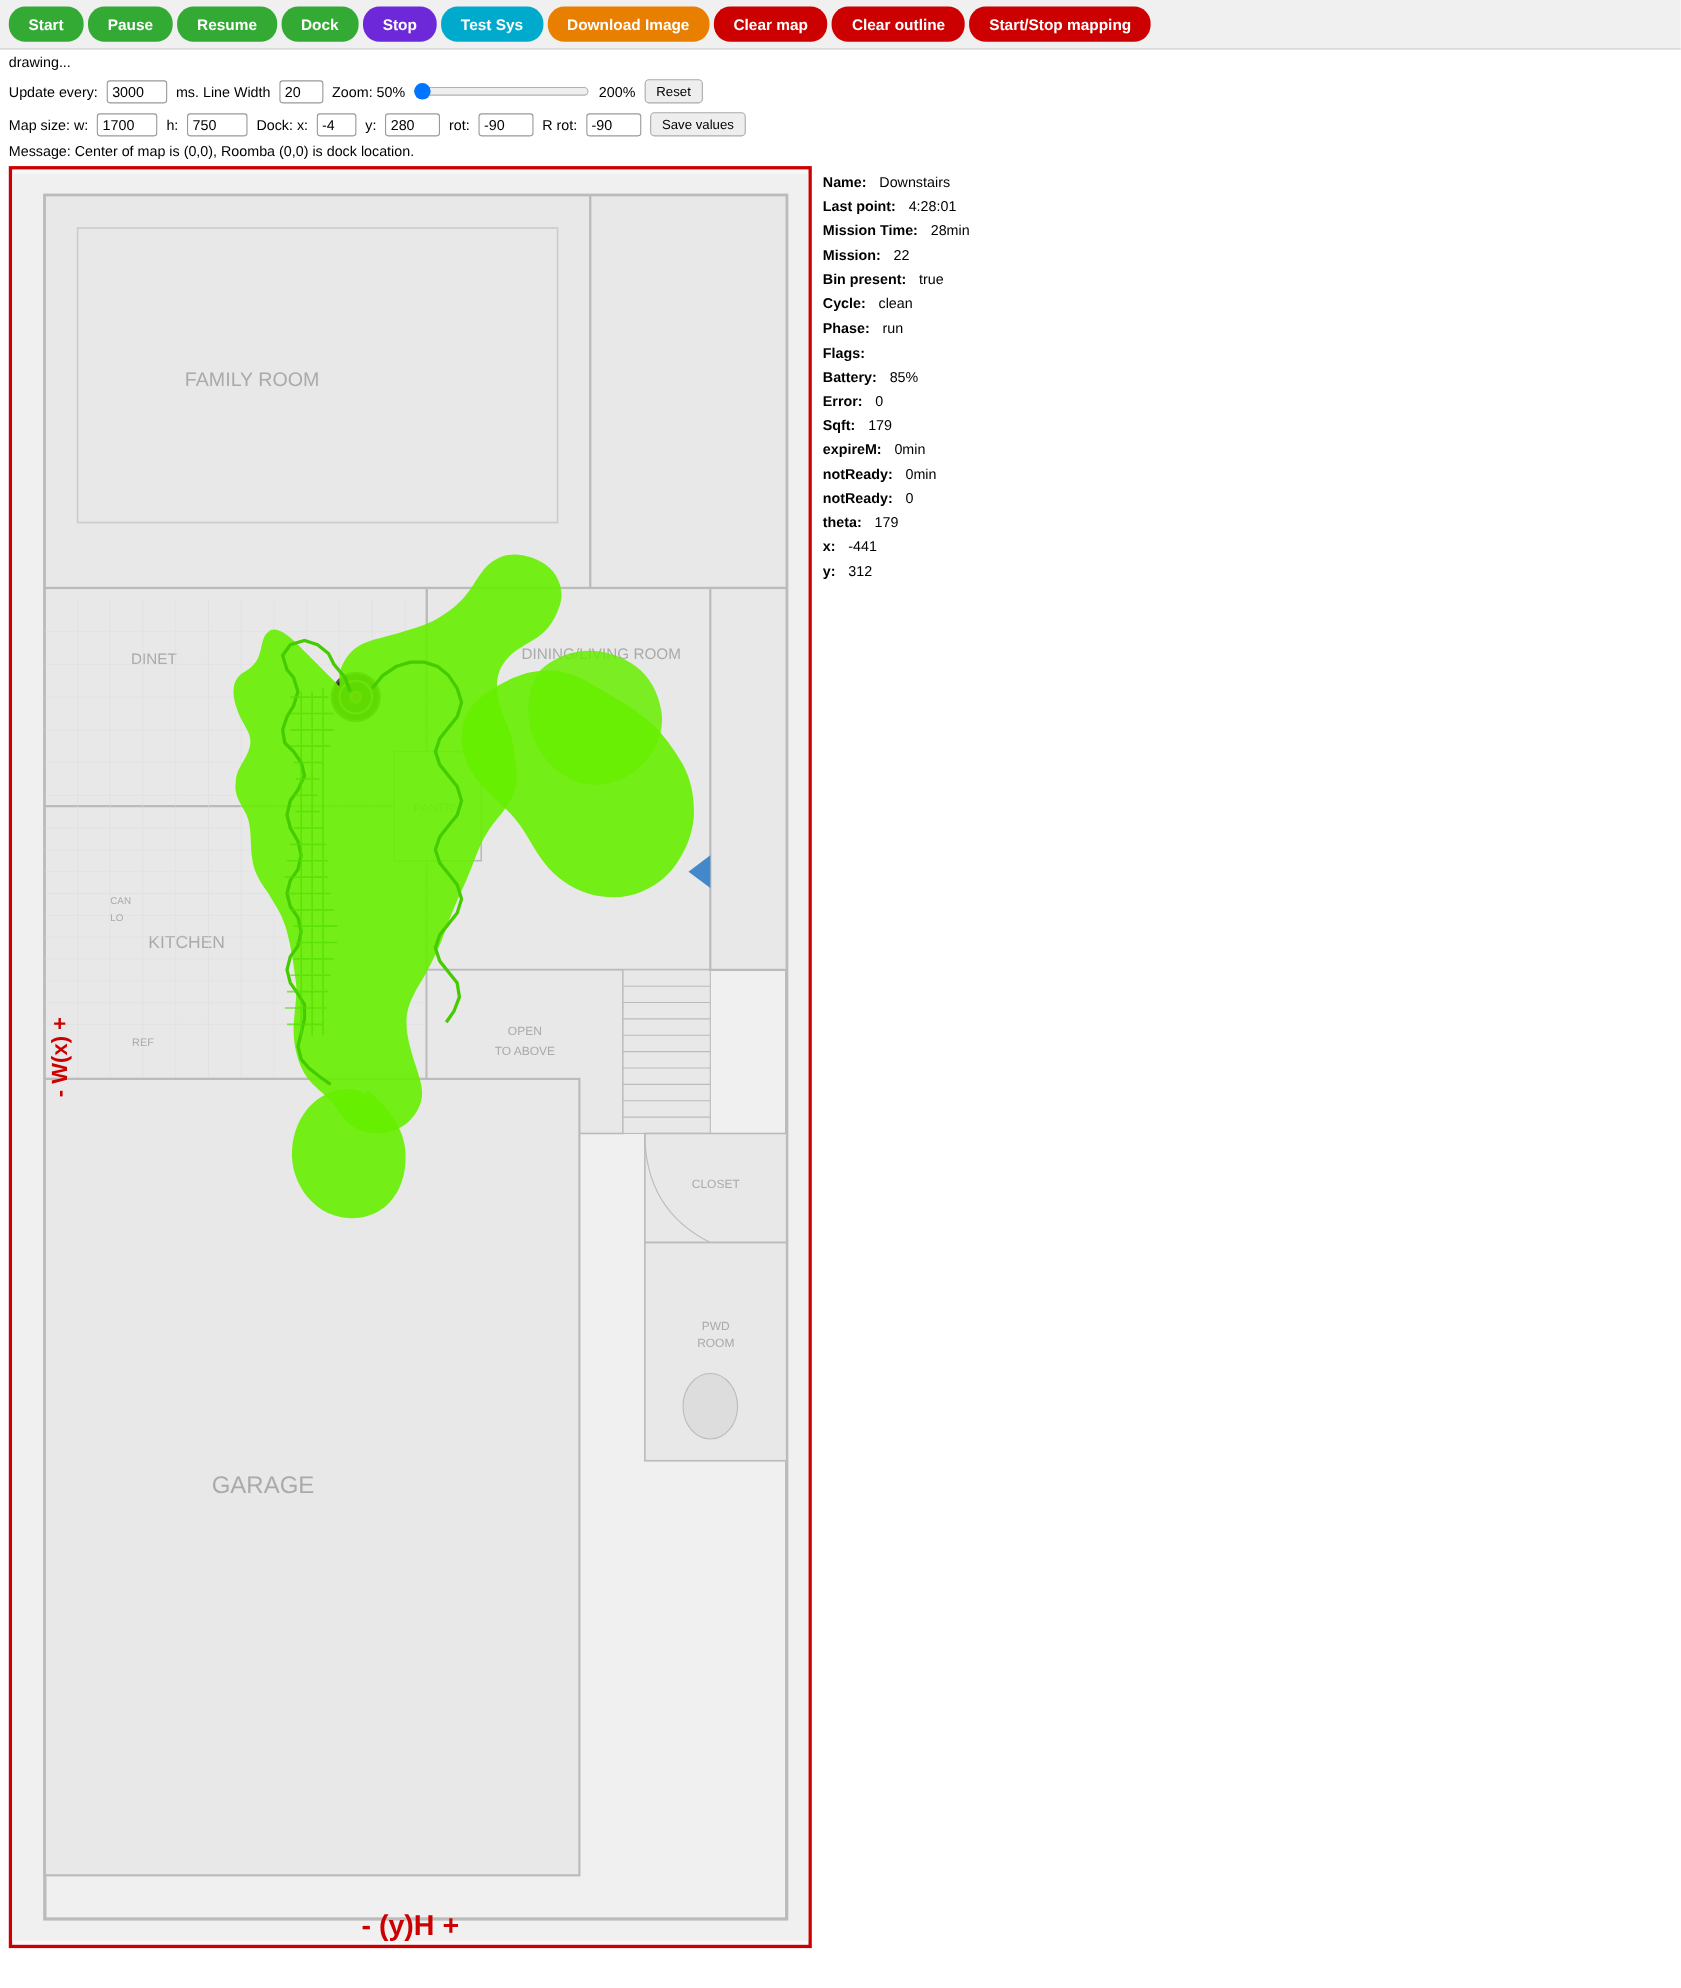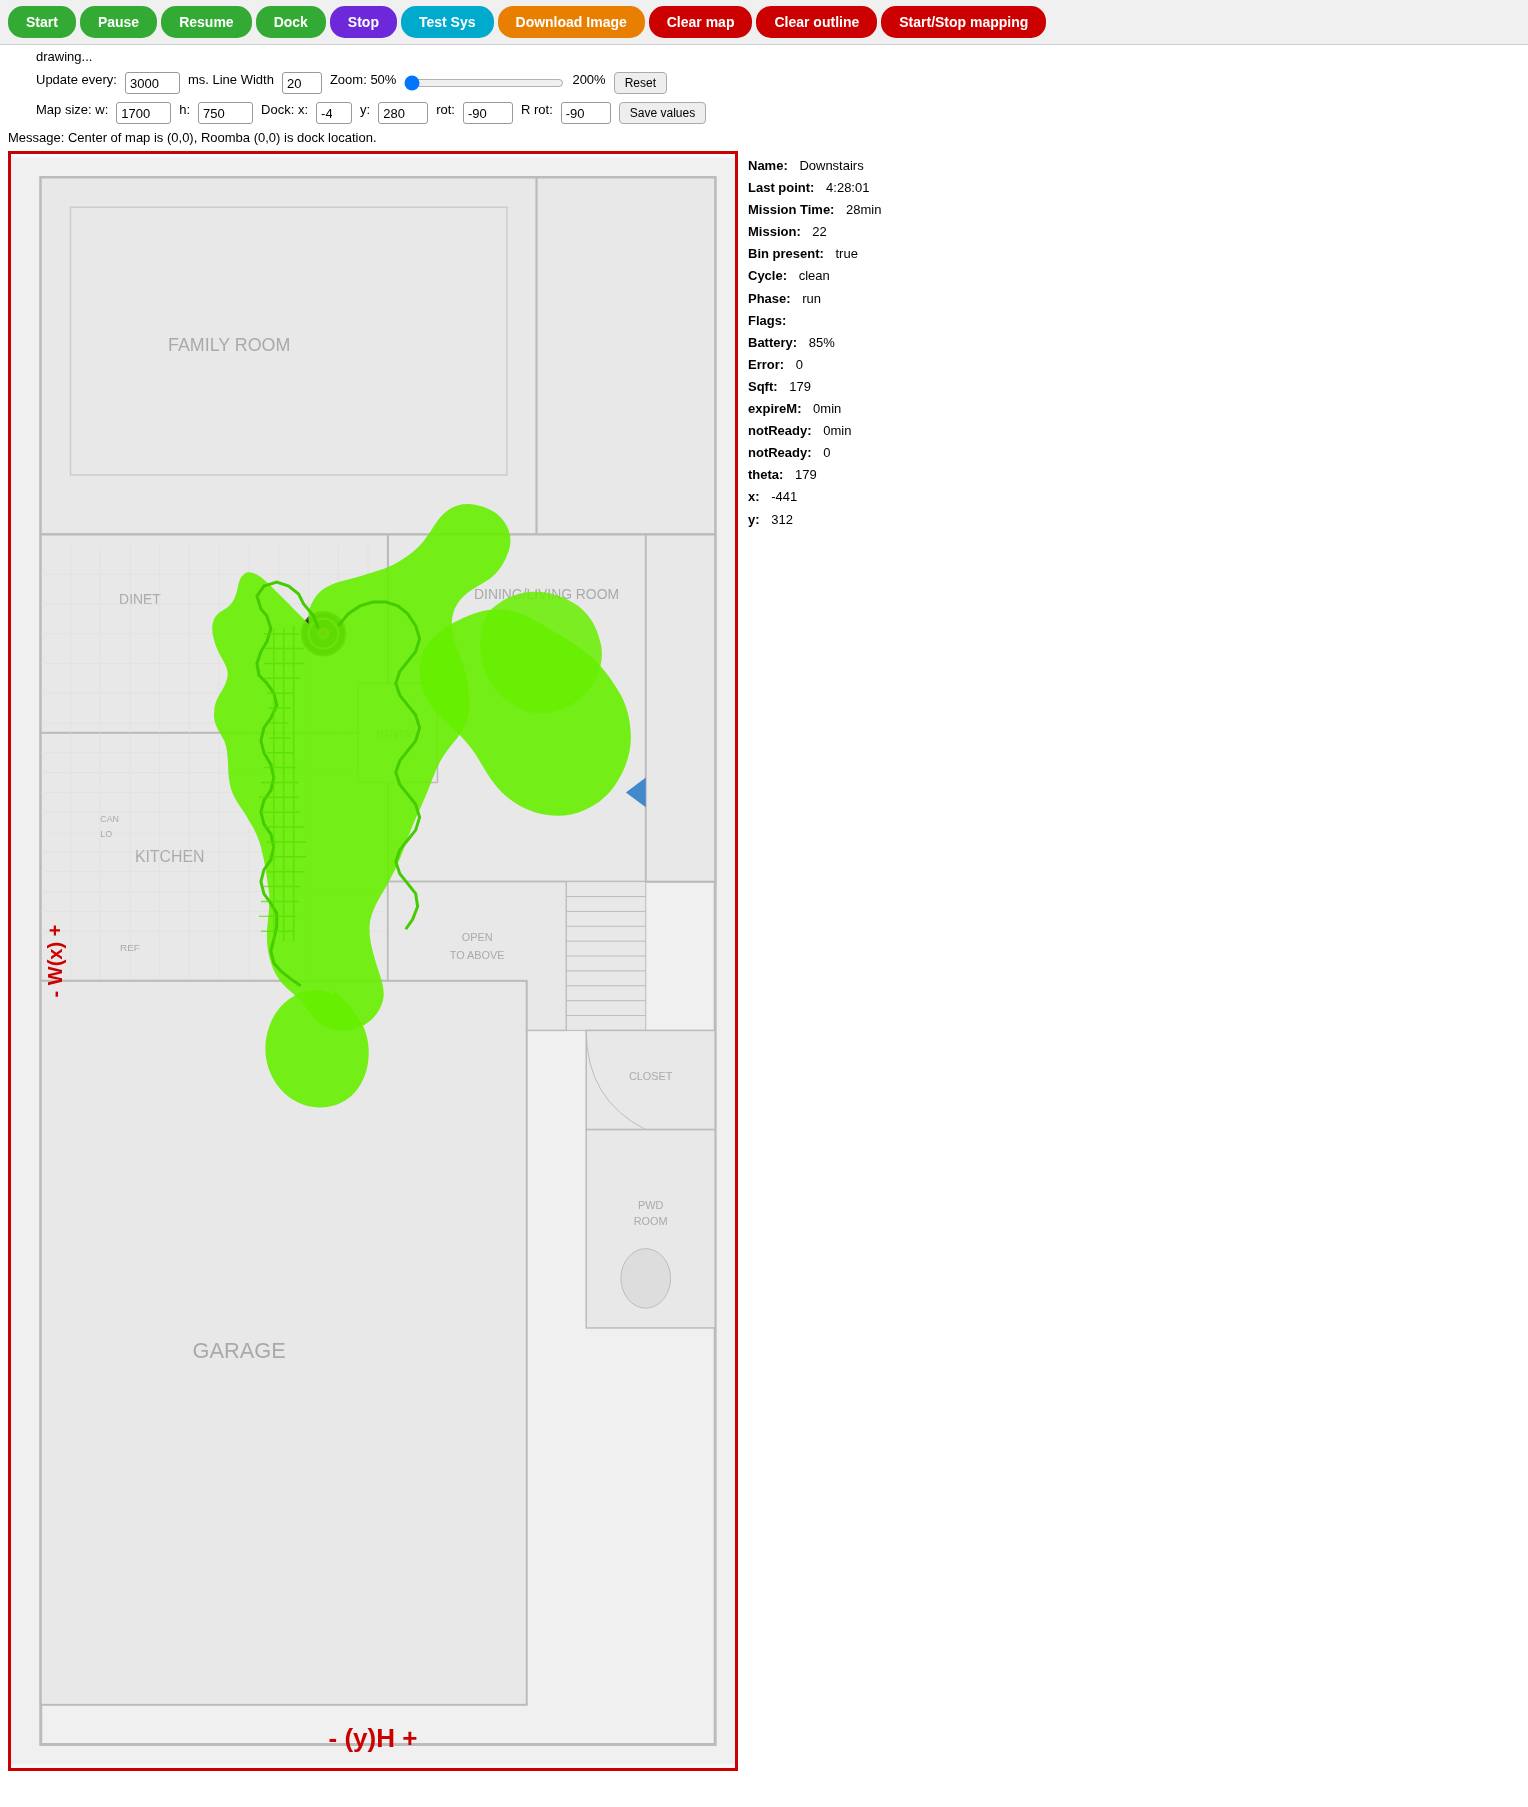--- a/index.html
+++ b/index.html
@@ -15,21 +15,21 @@
       border: none; border-radius: 15px; cursor: pointer; color: #fff;
     }
     .btn-green { background: #3a3; }
     .btn-orange { background: #e87f00; }
     .btn-red { background: #c00; }
     .btn-teal { background: #0ac; }
     .btn-stop { background: #6d28d9; }
 
     
     .controls-row {
-      display: flex; gap: 8px; padding: 4px 8px; font-size: 13px; margin-left: 28px;
+      display: flex; align-items: center; gap: 8px; padding: 4px 8px; font-size: 13px;
     }
     .controls-row input[type="number"], .controls-row input[type="text"] {
       border: 1px solid #999; border-radius: 3px; padding: 2px 4px; font-size: 13px;
     }
     .controls-row input[type="range"] { width: 160px; }
     .btn-small {
       padding: 3px 10px; font-size: 12px; background: #eee; border: 1px solid #aaa; border-radius: 4px; cursor: pointer;
     }
     .message-row { padding: 2px 8px; font-size: 13px; }
 
@@ -387,21 +387,21 @@
           <line x1="275" y1="475" x2="275" y2="790"></line>
           <line x1="285" y1="472" x2="285" y2="790"></line>
         </g>
       </g>
     </svg>
 
     
     <div class="axis-label-w" style="position:absolute; left:8px; top:50%; transform:translateY(-50%) rotate(-90deg); font-size:20px; font-weight:bold; color:#c00; white-space:nowrap;">
       <span>- W(x) +</span>
     </div>
-    <div class="axis-label-h" style="position:absolute; bottom:14px; left:50%; transform:translateX(-50%); font-size:26px; font-weight:bold; color:#c00;">
+    <div class="axis-label-h" style="position:absolute; bottom:2px; left:50%; transform:translateX(-50%); font-size:26px; font-weight:bold; color:#c00;">
       <span>- (y)H +</span>
     </div>
   </div>
 
   <div id="info-panel">
     <div class="info-row">
       <span class="info-label">Name:</span>&nbsp;<span class="info-value">Downstairs</span>
     </div>
     <div class="info-row">
       <span class="info-label">Last point:</span>&nbsp;<span class="info-value">4:28:01</span>

